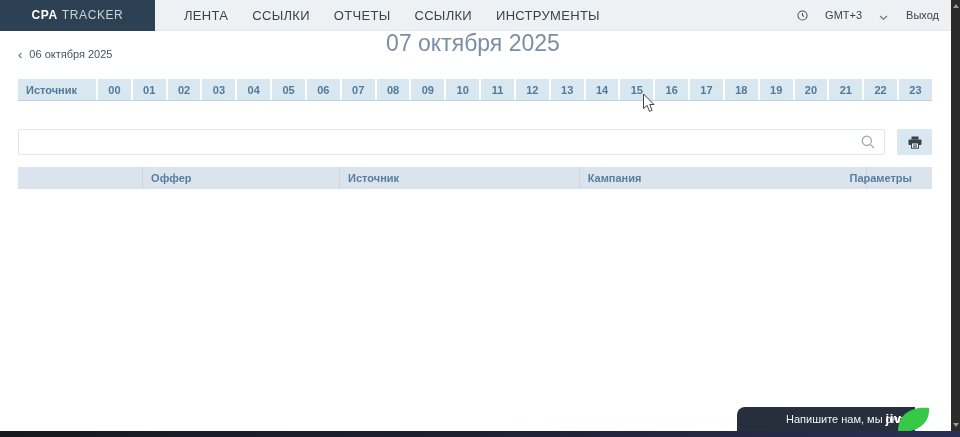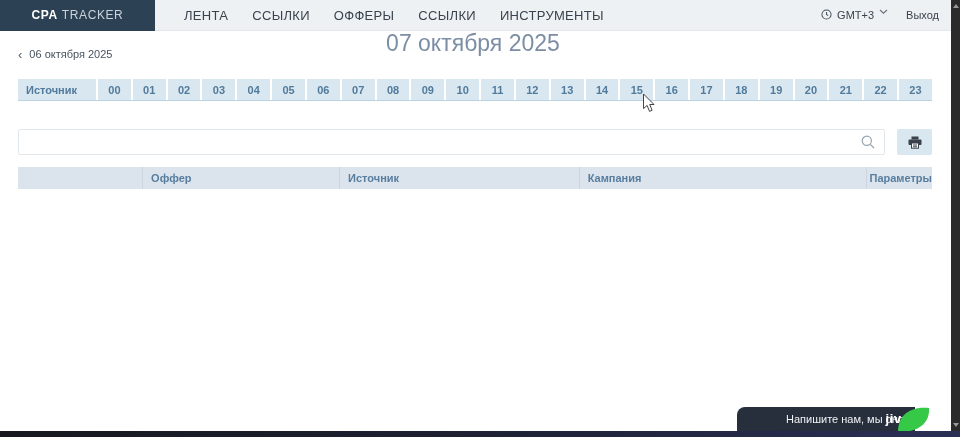--- a/index.html
+++ b/index.html
@@ -9,21 +9,21 @@
   
   .navbar { position:absolute; top:0; left:0; width:951px; height:31px; background:#eef1f4;
             border-bottom:1px solid #e4e8eb; display:flex; align-items:center; }
   .logo { width:155px; height:31px; background:#2d4154; display:flex; align-items:center;
           justify-content:center; font-size:12px; letter-spacing:.6px; cursor:pointer; }
   .logo .b { color:#ffffff; font-weight:bold; margin-right:4px; }
   .logo .r { color:#c9d3dc; font-weight:normal; }
   .menu { display:flex; margin-left:17px; }
   .menu-item { font-size:13px; color:#39434d; padding:0 12px; cursor:pointer; letter-spacing:.3px; }
   .nav-right { margin-left:auto; display:flex; align-items:center; margin-right:12px; }
-  .tz { display:flex; align-items:flex-start; gap:5px; font-size:11px; color:#39434d; cursor:pointer; }
+  .tz { display:flex; align-items:flex-end; gap:17px; font-size:11px; color:#39434d; cursor:pointer; }
   .logout { font-size:11px; color:#39434d; margin-left:18px; cursor:pointer; }
 
   
   .prev-link { position:absolute; top:48px; left:18px; display:flex; align-items:center; gap:7px;
                font-size:11px; color:#46525e; cursor:pointer; }
   .prev-link .chev { font-size:13px; color:#5a6672; line-height:11px; }
   .page-title { position:absolute; top:30px; left:0; width:946px; text-align:center;
                 font-size:23px; color:#7c8ea4; font-weight:normal; }
 
   
@@ -47,21 +47,21 @@
 
   
   .thead { position:absolute; top:167px; left:18px; width:914px; height:22px; display:flex;
            background:#dbe3ec; font-size:11px; font-weight:bold; color:#587e9f;gap:32px; }
   .th { display:flex; align-items:center; padding:0 8px; height:100%; border-left:1px solid #cbd6e1; }
   .th:first-child { border-left:none; }
   .th.c0 { width:107px; }
   .th.c1 { width:194px; }
   .th.c2 { width:245px; }
   .th.c3 { width:302px; }
-  .th.c4 { width:66px; justify-content:flex-end; padding-right:0; }
+  .th.c4 { width:66px; justify-content:flex-end; padding-right:20px; }
 
   
   .chat { position:absolute; left:737px; top:407px; width:193px; height:24px; }
   .chat-bar { position:absolute; left:0; top:0; width:178px; height:24px; background:#272e3c;
               border-radius:8px 0 0 0; display:flex; align-items:center; cursor:pointer; }
   .chat-msg { color:#f2f4f6; font-size:11px; margin-left:16px; white-space:nowrap;padding-left:33px; }
   .chat-brand { position:absolute; right:20px; top:4px; color:#ffffff; font-size:13px;
                 font-weight:bold; letter-spacing:.5px; }
   .chat-leaf { position:absolute; right:0; top:0; }
 
@@ -86,21 +86,21 @@
 <body>
 
 <div class="navbar">
   <div class="logo">
     <span class="b">CPA</span>
     <span class="r">TRACKER</span>
   </div>
   <div class="menu">
     <span class="menu-item">ЛЕНТА</span>
     <span class="menu-item">ССЫЛКИ</span>
-    <span class="menu-item">ОФФЕРЫ</span>
+    <span class="menu-item">ОТЧЕТЫ</span>
     <span class="menu-item">ССЫЛКИ</span>
     <span class="menu-item">ИНСТРУМЕНТЫ</span>
   </div>
   <div class="nav-right">
     <div class="tz">
       <span style="display:flex">
         <svg width="11" height="11" viewBox="0 0 12 12">
             <circle cx="6" cy="6" r="5" fill="none" stroke="#4a545e" stroke-width="1.1"></circle>
             <path d="M6 3.2 V6 L7.8 7.2" fill="none" stroke="#4a545e" stroke-width="1.1"></path>
           </svg>

